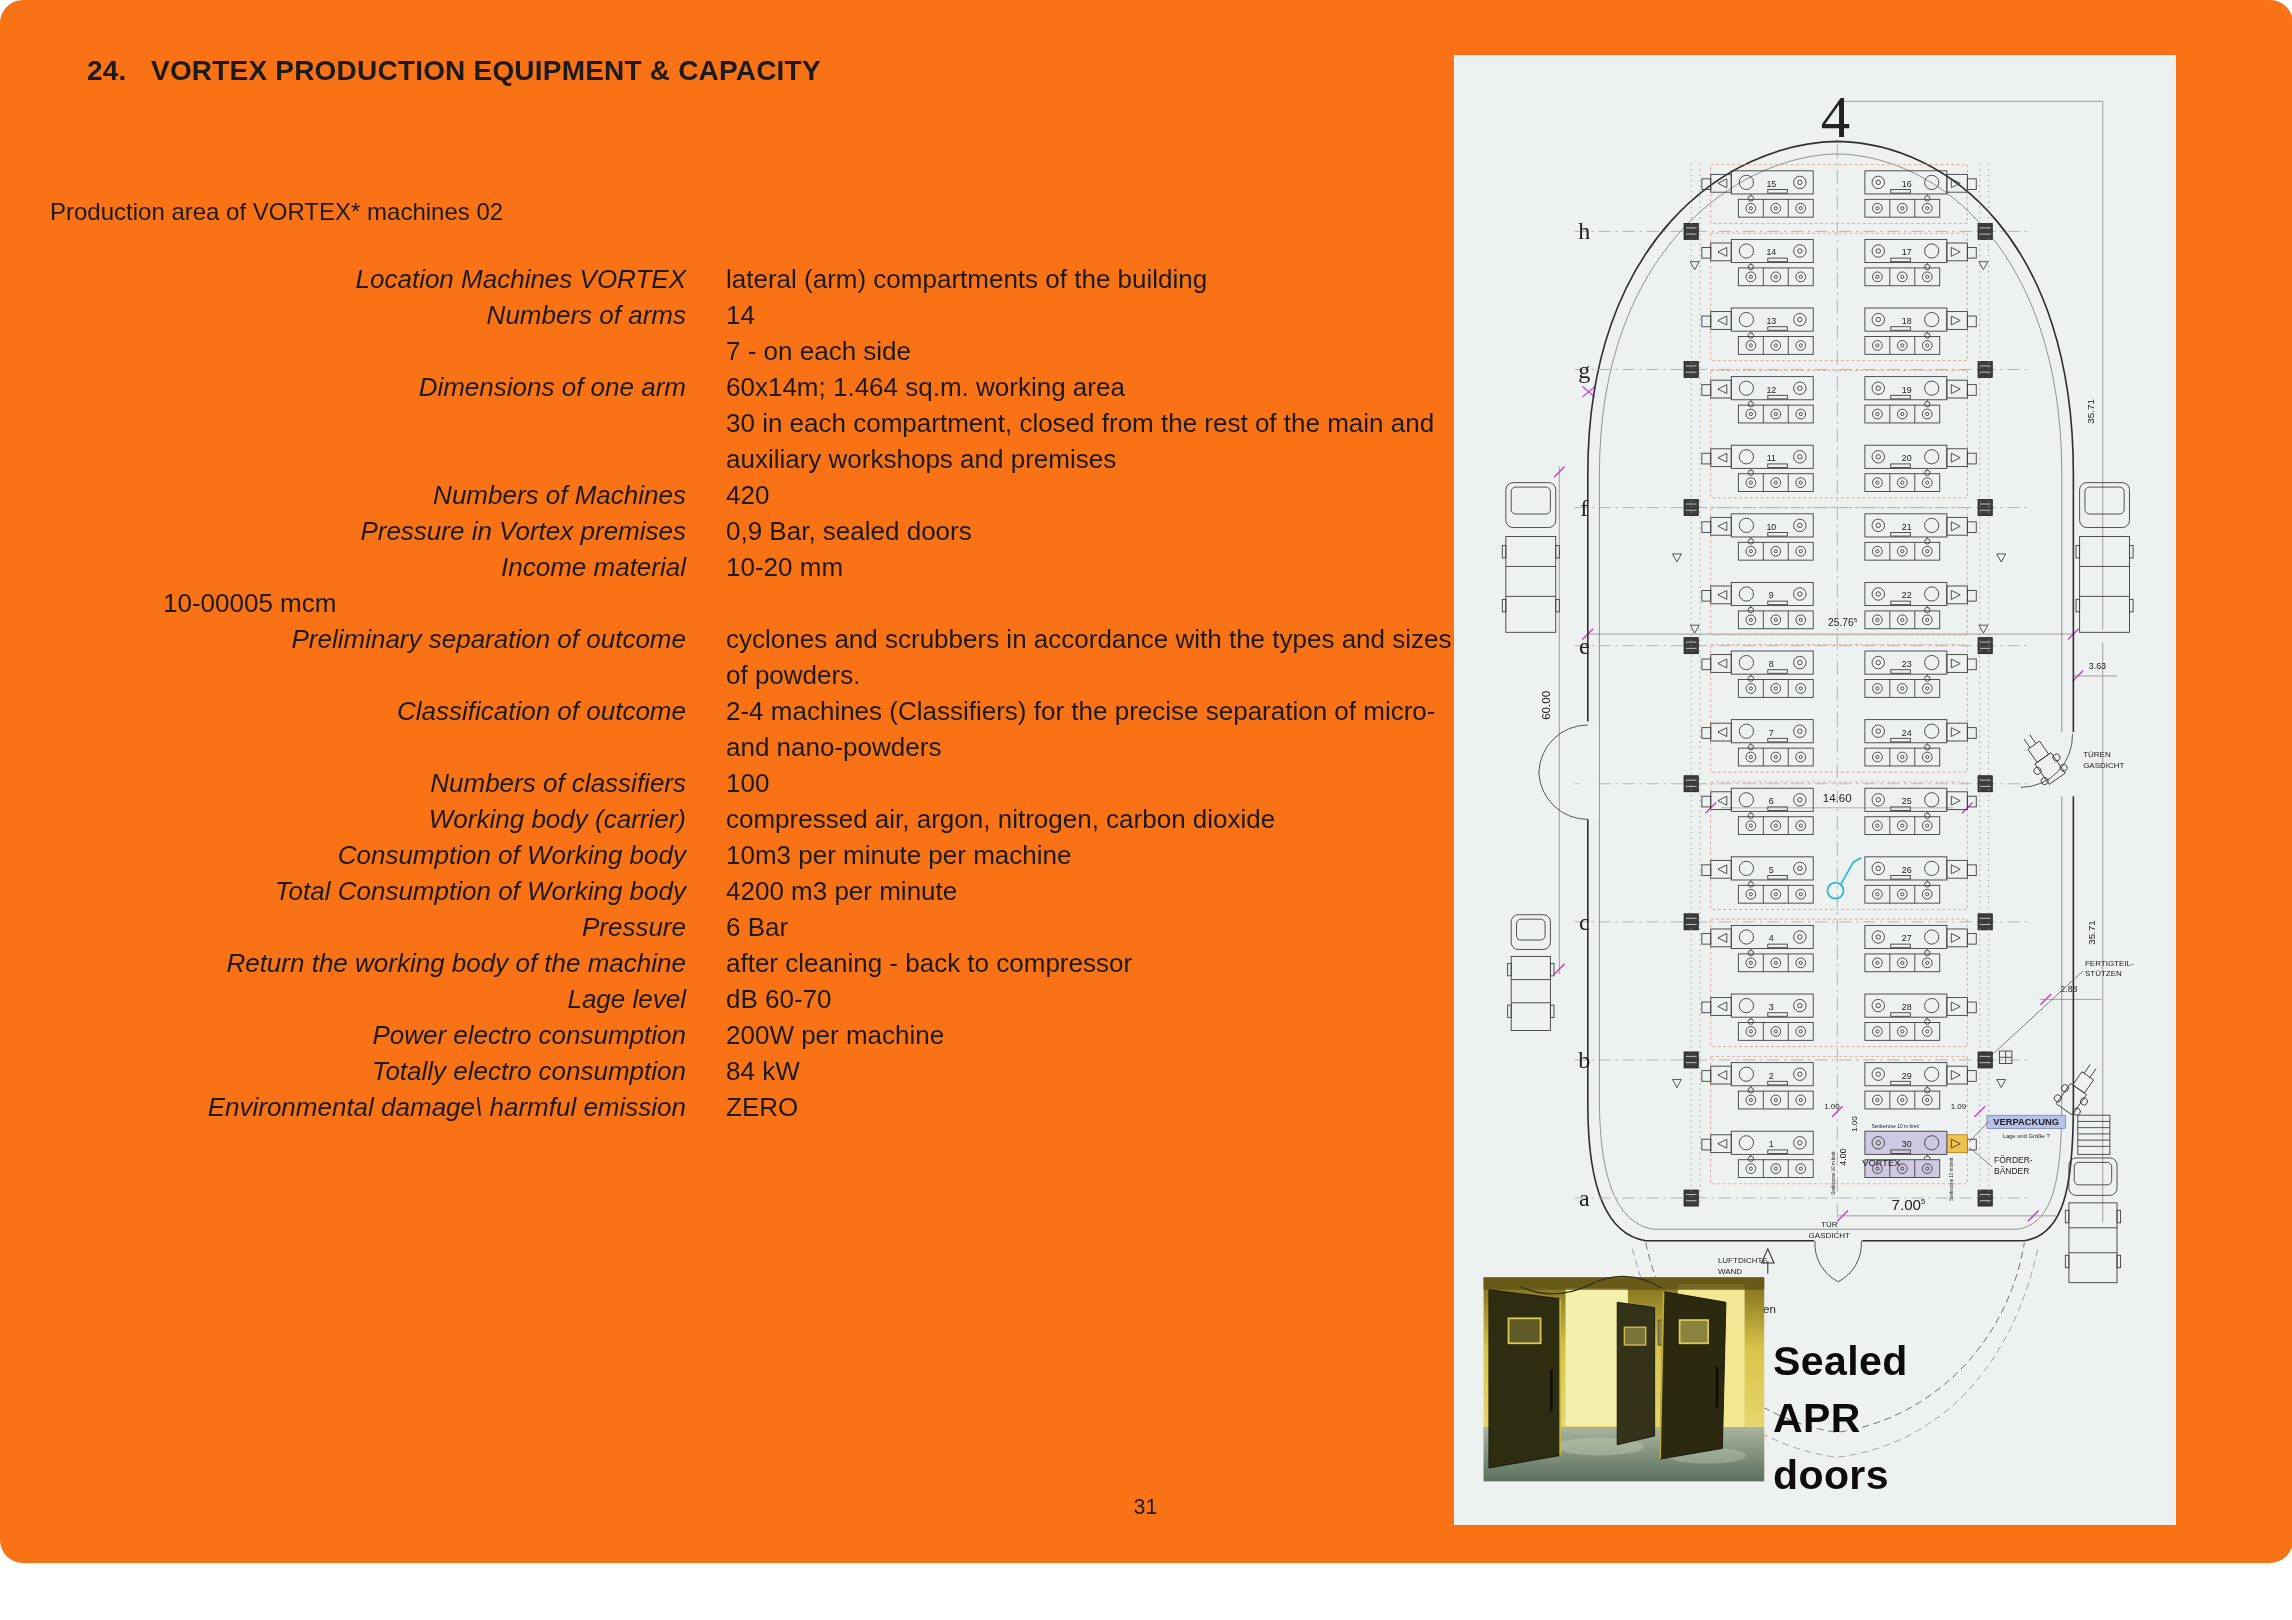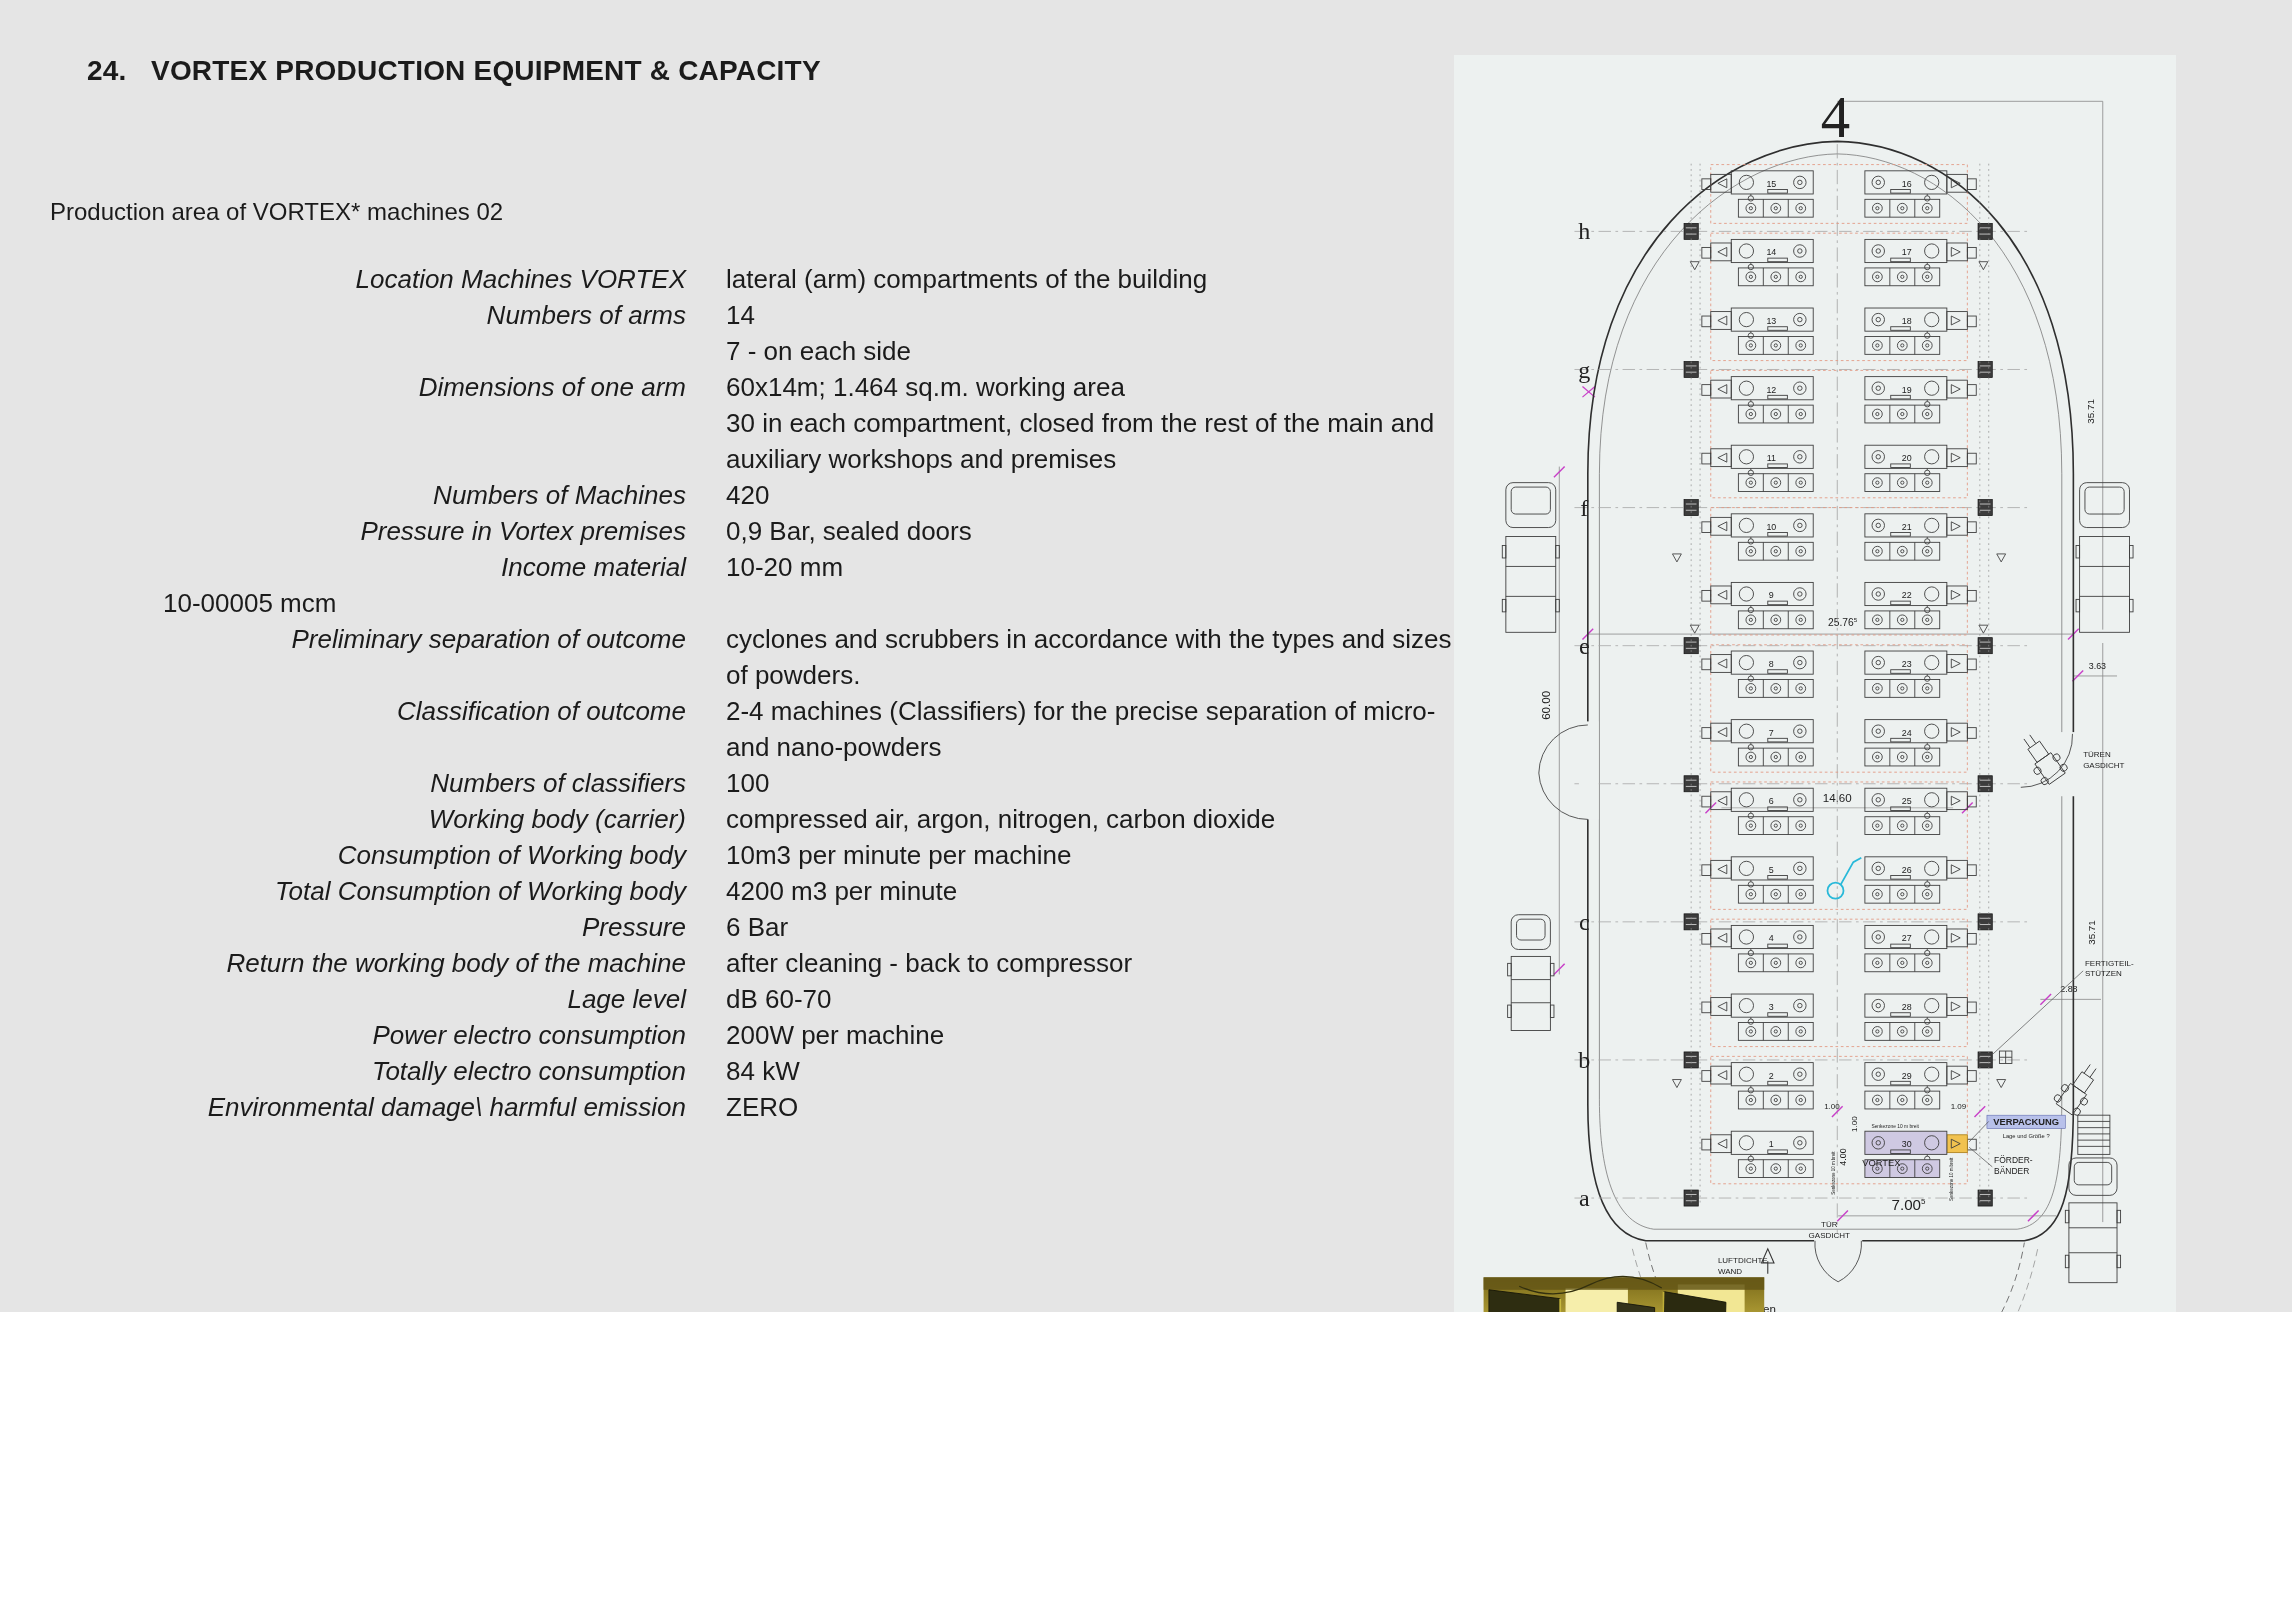--- a/index.html
+++ b/index.html
@@ -1,30 +1,30 @@
 <!DOCTYPE html>
 <html style="font-size:14.3px"><head>
 <meta charset="utf-8">
 <style>
   html,body{margin:0;padding:0;background:#ffffff;}
-  .page{position:relative;width:2293px;height:1312px;background:#e5e5e5;overflow:hidden;
-        font-family:"Liberation Sans",sans-serif;color:#1b1b1b;}
+  .page{position:relative;width:2293px;height:1563px;background:#f97316;overflow:hidden;
+        font-family:"Liberation Sans",sans-serif;color:#1b1b1b;border-radius:23px;}
   .title-row{position:absolute;left:87px;top:55px;font-weight:bold;font-size:28px;letter-spacing:0.2px;}
   .title-num{display:inline-block;width:64px;}
   .subtitle{position:absolute;left:50px;top:198px;font-size:24px;text-align:center;}
   .spec-list{position:absolute;left:123px;top:261px;width:1346px;font-size:26px;line-height:36px;}
   .spec-row{display:flex;}
   .spec-label{width:563px;text-align:right;font-style:italic;flex:0 0 auto;}
   .spec-value{margin-left:40px;width:753px;flex:0 0 auto;}
   .plan-panel{position:absolute;left:1454px;top:55px;width:722px;height:1470px;background:#edf1f0;}
   .plan-panel svg{display:block;width:722px;height:1470px;}
   .apr-caption{position:absolute;left:1773px;top:1333px;font-size:41px;font-weight:800;
                line-height:57px;color:#0c0c0c;letter-spacing:0.4px;}
   .apr-caption span{display:block;}
-  .page-number{position:absolute;left:1110px;top:1495px;width:71px;text-align:center;font-size:21.4px;font-family:Liberation Serif, serif;}
+  .page-number{position:absolute;left:1110px;top:1495px;width:71px;text-align:center;font-size:21.4px;}
 </style>
 </head>
 <body>
 
 <div class="page">
 
   <div class="title-row">
     <span class="title-num">24.</span><span>VORTEX PRODUCTION EQUIPMENT &amp; CAPACITY</span>
   </div>
 

